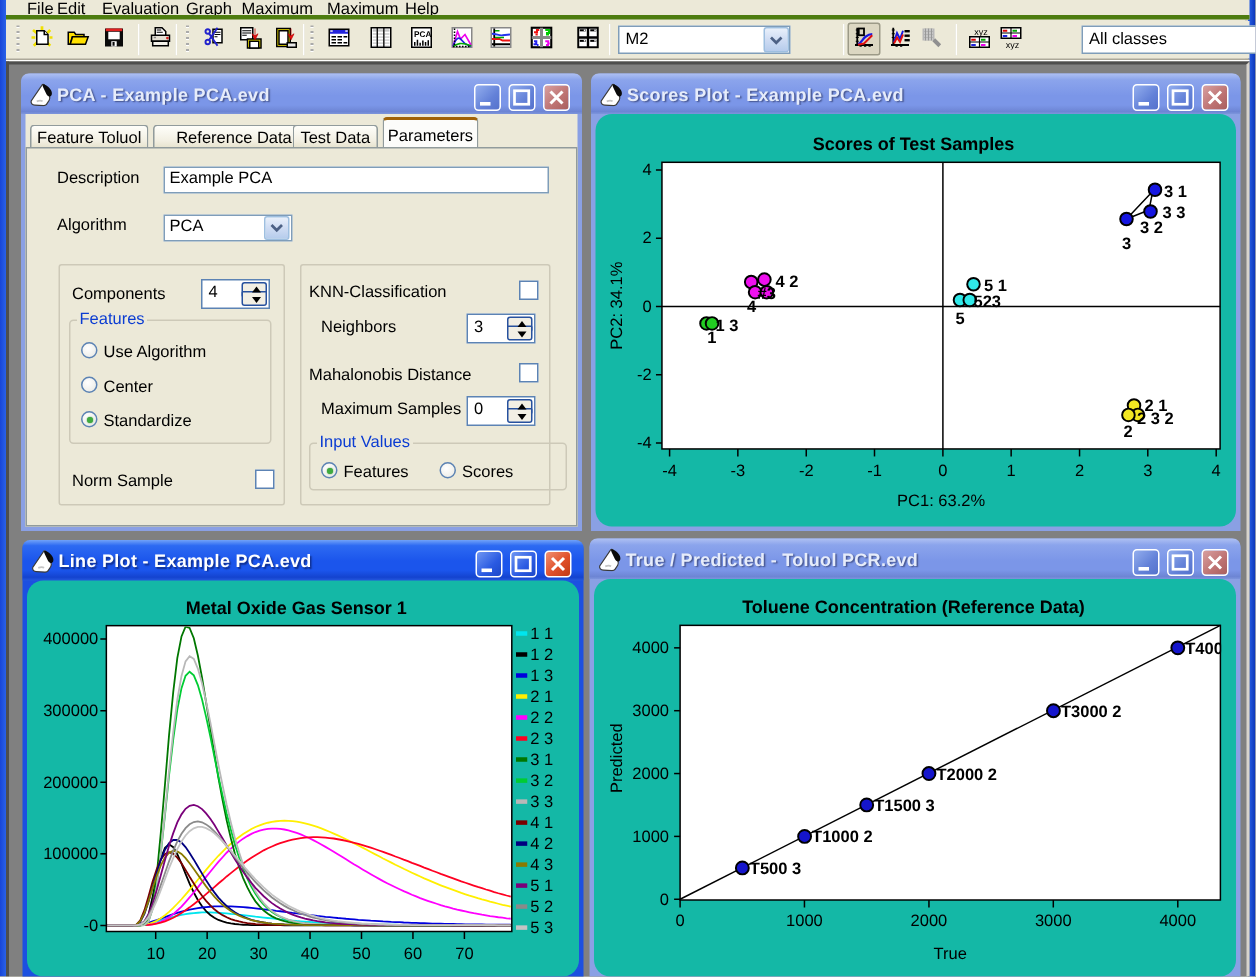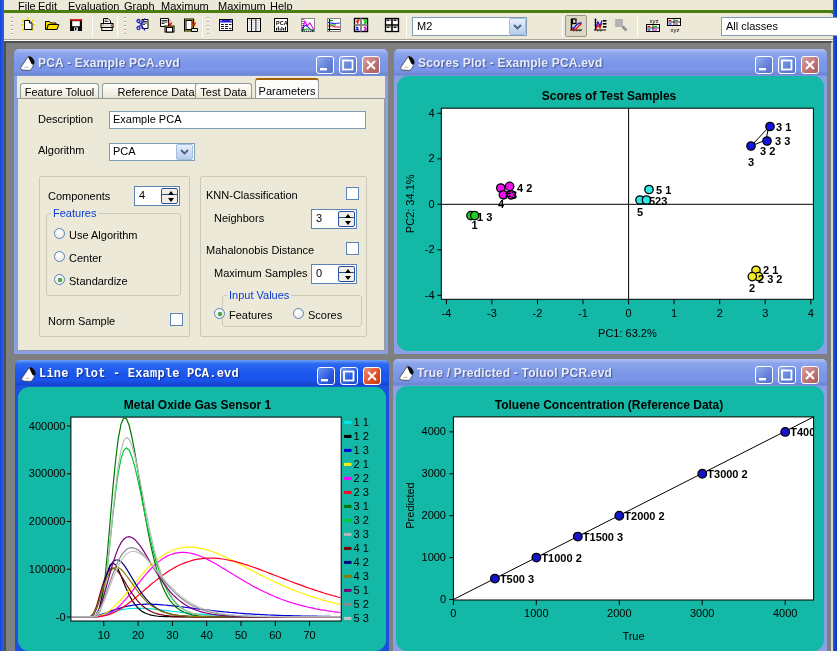--- a/index.html
+++ b/index.html
@@ -15,21 +15,21 @@
 .appedge-l { position:absolute; left:0; top:0; bottom:0; width:4px; background:linear-gradient(90deg,#1845d8,#2a62e8); }
 .appedge-r { position:absolute; right:0; top:0; bottom:0; width:5px; background:linear-gradient(90deg,#2a62e8,#0a34b8); }
 .appedge-r::before { content:""; position:absolute; left:-2px; top:0; bottom:0; width:2px; background:#d4d0c8; }
 .combo { position:absolute; height:19px; background:#fff; border:1px solid #7f9db9; }
 .cbtxt { position:absolute; left:4px; top:2px; font-size:11px; }
 .cbtn { position:absolute; right:0px; top:0px; bottom:0px; width:17px; background:linear-gradient(180deg,#e9f0fb,#cfdcf3 50%,#b6ccec); border:1px solid #9ebfe0; border-radius:2px; display:flex; align-items:center; justify-content:center; }
 
 .win { position:absolute; border-radius:6px 6px 0 0; }
 .wtitle { height:27px; border-radius:5px 5px 0 0; display:flex; align-items:center; padding:0 4px 0 5px; }
 .tb-a .wtext { color:#fff; }
-.tb-a { background:linear-gradient(180deg,#71a2f8 0%,#2d6af2 14%,#1b55ec 52%,#1b55ec 75%,#1443cf 92%,#2458dd 100%);font-family:Liberation Mono, monospace; }
+.tb-a { background:linear-gradient(180deg,#71a2f8 0%,#2d6af2 14%,#1b55ec 52%,#1b55ec 75%,#1443cf 92%,#2458dd 100%); }
 .tb-i { background:linear-gradient(180deg,#aec0f3 0%,#8ba4ec 16%,#7b96e8 55%,#7b96e8 78%,#6d85d4 94%,#7d95dc 100%); }
 .wtext { color:#e6ecfa; font-weight:bold; font-size:12px; flex:1; white-space:nowrap; overflow:hidden; text-shadow:1px 1px 1px rgba(0,0,30,.45); letter-spacing:.2px; }
 .wbtns { display:flex; gap:5px; padding-right:4px; align-self:flex-start; margin-top:7px; }
 .wb { width:18px; height:18px; border-radius:3px; border:1px solid #fff; display:inline-block; }
 .wb svg { display:block; margin:-1px; }
 .btn-a { background:linear-gradient(135deg,#6f96f2,#2a5ae2 60%,#1c48c8); }
 .cbtn-a { background:linear-gradient(135deg,#f09072,#e0502a 55%,#c23a14); }
 .btn-i { background:linear-gradient(135deg,#93aeee,#6381d8 60%,#5572cc); }
 .cbtn-i { background:linear-gradient(135deg,#d8a0a0,#bd7272 60%,#a85f5f); }
 .wbody { position:absolute; left:3px; right:3px; top:27px; bottom:3px; }
@@ -345,21 +345,21 @@
           <i class="dn"></i>
         </div>
 <span class="lbl" style="left:188px;top:145px">Mahalonobis Distance</span>
 <span class="chk" style="left:328px;top:143px"></span>
 <span class="lbl" style="left:196px;top:168px">Maximum Samples</span>
 <div class="spin" style="left:293px;top:165px;width:46px">
           <span>0</span>
           <i class="up"></i>
           <i class="dn"></i>
         </div>
-<fieldset class="fs" style="left:204px;top:190px;width:140px;height:38px">
+<fieldset class="fs" style="left:188px;top:190px;width:172px;height:38px">
           <legend>Input Values</legend>
         </fieldset>
 <span class="radio radio-on" style="left:196px;top:209px"></span>
         <span class="lbl" style="left:211px;top:210px">Features</span>
 <span class="radio" style="left:275px;top:209px"></span>
         <span class="lbl" style="left:290px;top:210px">Scores</span>
 </div>
 
 </div>
 </div>

